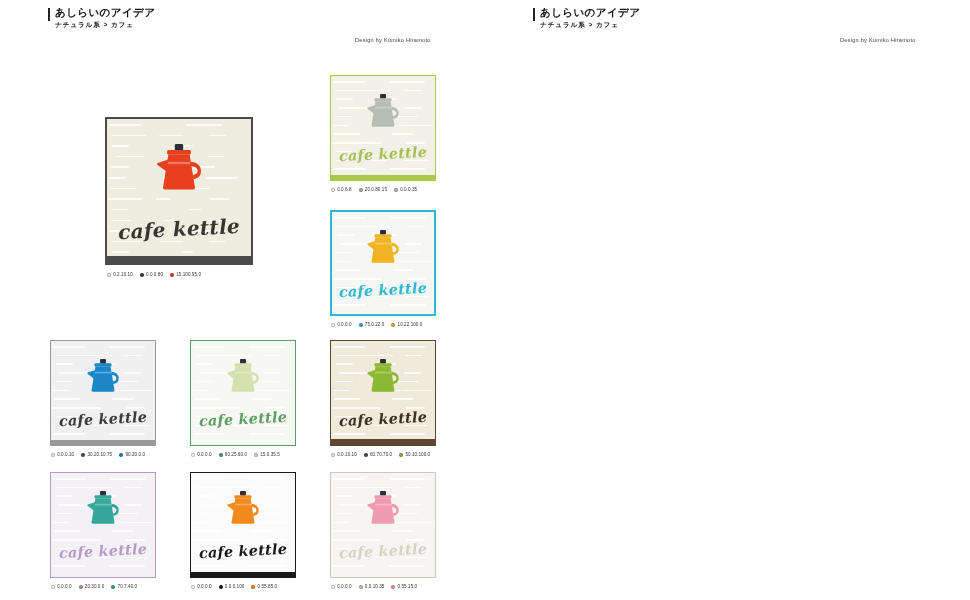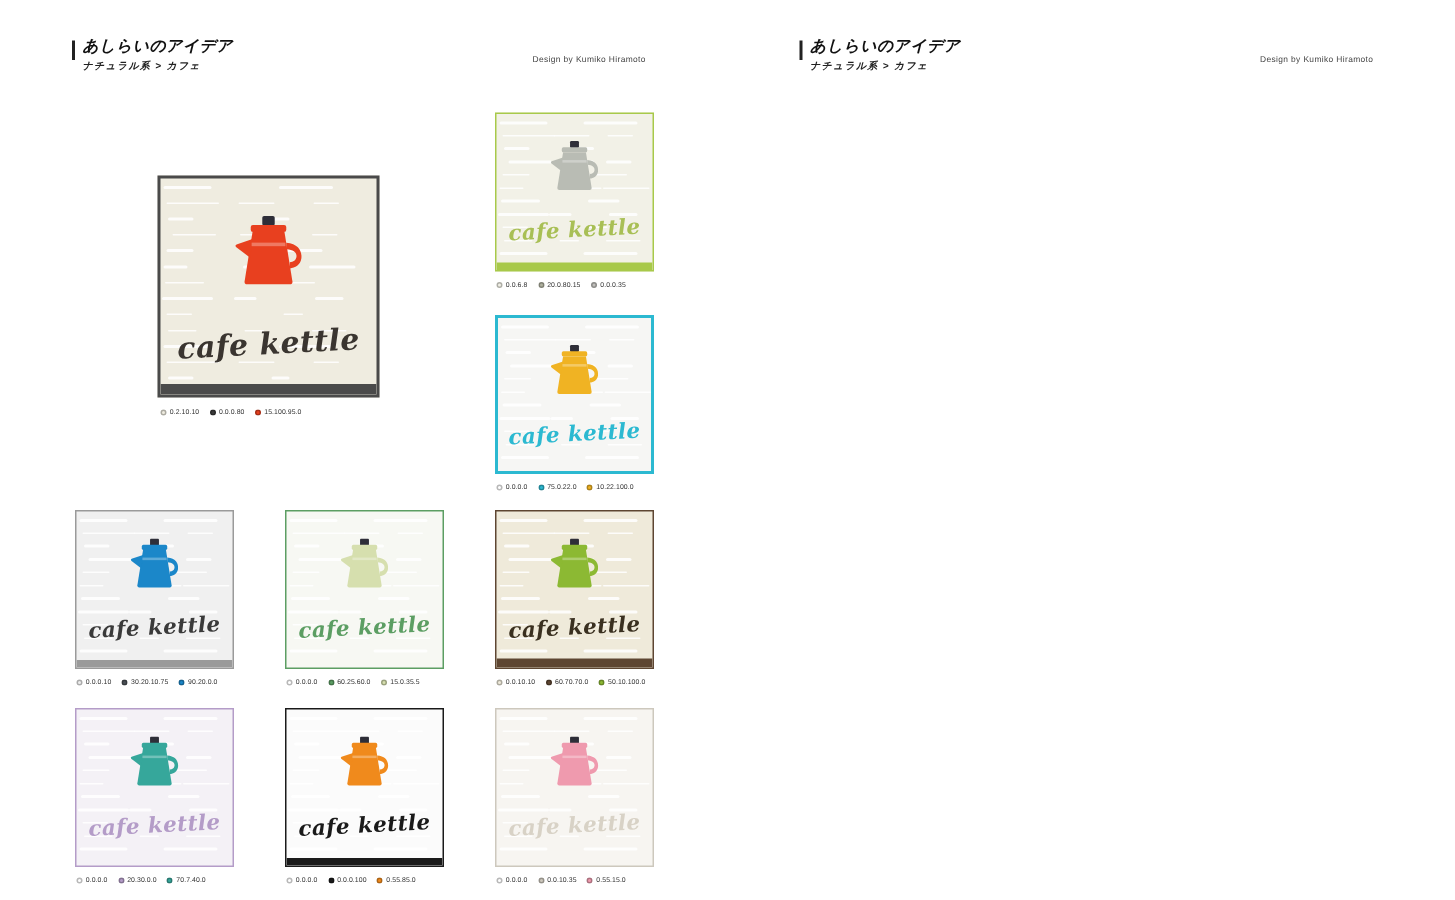--- a/index.html
+++ b/index.html
@@ -9,21 +9,21 @@
     background:#ffffff;
     position:relative;
     overflow:hidden;
   }
   .spread { position:absolute; inset:0; display:flex; }
   .page { position:relative; height:600px; background:#fff; }
   .page-left  { width:485px; }
   .page-right { width:485px; }
 
   
-  .hdr { position:absolute; top:25px; left:55px;font-style:italic; }
+  .hdr { position:absolute; top:6px; left:55px; }
   .page-right .hdr { left:540px; }
   .hdr-bar {
     position:absolute; left:-7px; top:2px;
     width:2px; height:13px; background:#222;
   }
   .hdr-title {
     font-size:10.5px; font-weight:bold; color:#111;
     letter-spacing:.4px; line-height:1.15;
   }
   .hdr-sub {

